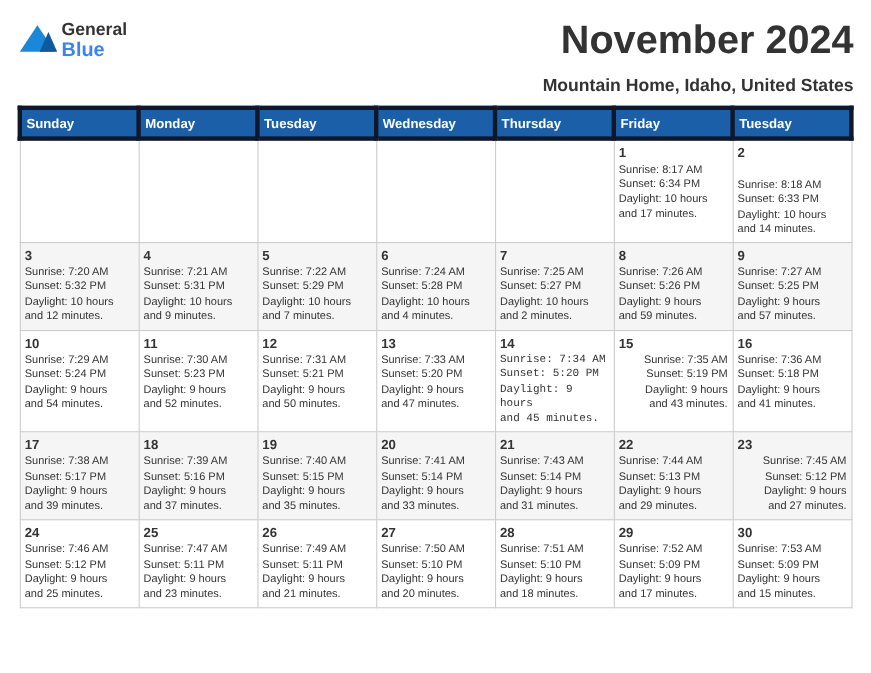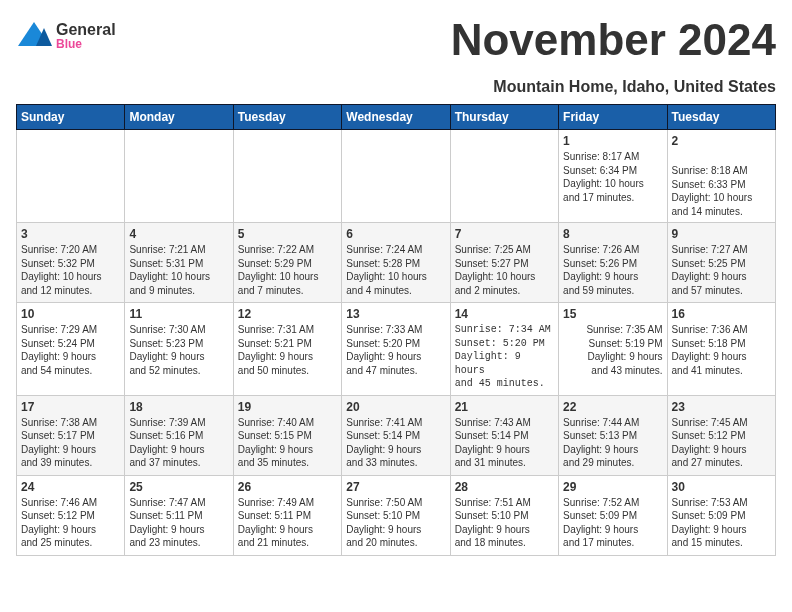--- a/index.html
+++ b/index.html
@@ -24,21 +24,21 @@
     }
     .logo-row {
       display: flex;
       align-items: center;
       gap: 4px;
     }
     .title-area {
       text-align: right;
     }
     .month-title {
-      font-size: 44px;
+      font-size: 36px;
       font-weight: bold;
       color: #333;
       line-height: 1.1;
       text-align: right;
     }
     .location-title {
       font-size: 16px;
       color: #333;
       font-weight: bold;
       margin-top: 14px;
@@ -48,21 +48,21 @@
       border-collapse: collapse;
       table-layout: fixed;
     }
     thead tr th {
       background-color: #1a5fa8;
       color: #fff;
       font-size: 12px;
       font-weight: bold;
       padding: 5px 4px;
       text-align: left;
-      border: 1px solid #0f172a;
+      border: 4px solid #0f172a;
     }
     tbody tr td {
       vertical-align: top;
       font-size: 10.5px;
       color: #333;
       padding: 4px 4px;
       border: 1px solid #ccc;
       height: 80px;
       background: #fff;
     }
@@ -91,21 +91,21 @@
   <div class="logo">
     <div class="logo-row">
       <div>
         <svg width="36" height="28" viewBox="0 0 36 28">
           <polygon points="18,2 34,26 2,26" fill="#1a88d8"></polygon>
           <polygon points="28,8 36,26 20,26" fill="#0d5a9e"></polygon>
         </svg>
       </div>
       <div>
         <div style="font-size:16px;font-weight:bold;color:#333;line-height:1;">General</div>
-        <div style="font-size:12px;font-weight:bold;color:#ec4899;line-height:1;">Blue</div>
+        <div style="font-size:18px;font-weight:bold;color:#3b82f6;line-height:1;">Blue</div>
       </div>
     </div>
   </div>
   <div class="title-area">
     <div class="month-title">November 2024</div>
     <div class="location-title">Mountain Home, Idaho, United States</div>
   </div>
 </div>
 
 <table>
@@ -282,21 +282,21 @@
         </td>
         <td>
           <span class="day-number">22</span>
           <div class="day-info" style="white-space: pre-line;">Sunrise: 7:44 AM
 Sunset: 5:13 PM
 Daylight: 9 hours
 and 29 minutes.</div>
         </td>
         <td>
           <span class="day-number">23</span>
-          <div class="day-info" style="white-space: pre-line;">Sunrise: 7:45 AM
+          <div class="day-info" style="white-space: pre-line; text-align: right;">Sunrise: 7:45 AM
 Sunset: 5:12 PM
 Daylight: 9 hours
 and 27 minutes.</div>
         </td>
       </tr>
       <tr>
         <td>
           <span class="day-number">24</span>
           <div class="day-info" style="white-space: pre-line;">Sunrise: 7:46 AM
 Sunset: 5:12 PM

